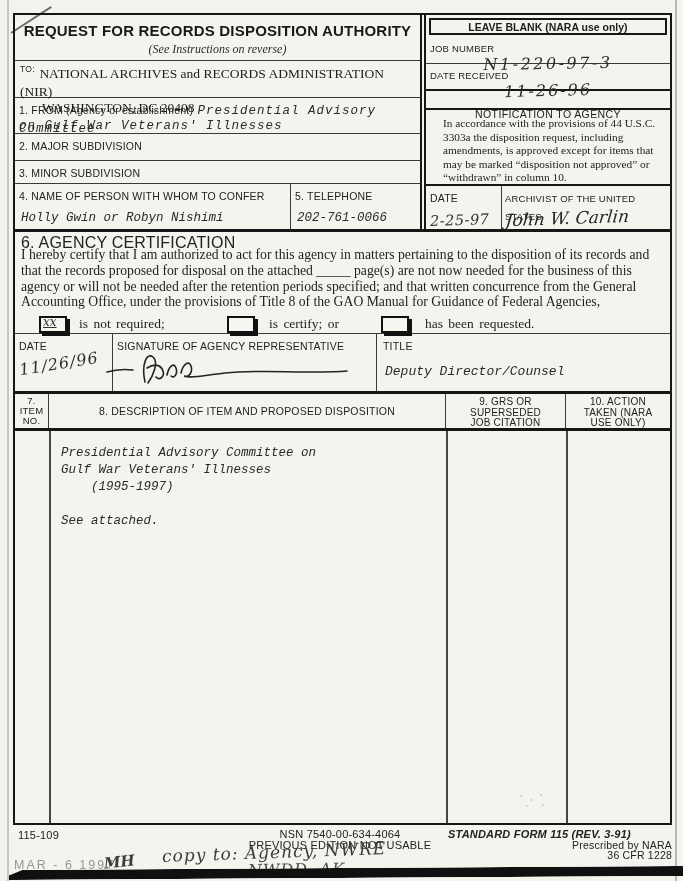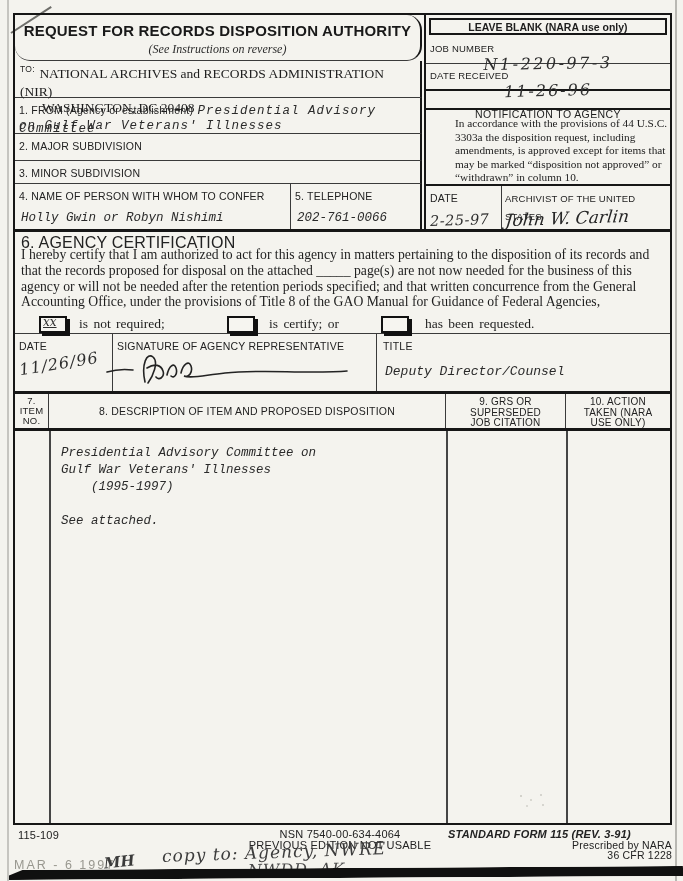--- a/index.html
+++ b/index.html
@@ -71,21 +71,21 @@
 <body>
 
 <div class="page">
 
   <div class="abs edge-left"></div>
   <div class="abs edge-right"></div>
   <div class="abs corner-fold"></div>
 
   <div class="abs main">
 
-    <div class="cell br2 bb1" style="left:0;top:0;width:407px;height:46px;border-radius:15px;">
+    <div class="cell br2 bb1" style="left:0;top:0;width:407px;height:46px;">
       <div class="form-title">REQUEST FOR RECORDS DISPOSITION AUTHORITY</div>
       <div class="form-sub">(See Instructions on reverse)</div>
     </div>
 
     <div class="cell br2 bb1" style="left:0;top:46px;width:407px;height:37px;padding:3px 4px 0 5px;">
       <span class="to-sup">TO:</span>
       <span class="to-line">NATIONAL ARCHIVES and RECORDS ADMINISTRATION (NIR)</span>
       <div class="to-line" style="margin-left:22px;">WASHINGTON, DC 20408</div>
     </div>
 
@@ -122,21 +122,21 @@
         <div class="hand" style="text-align:center;font-size:16px;letter-spacing:2.5px;margin-top:-2px;transform:rotate(-1deg);">N1-220-97-3</div>
       </div>
 
       <div class="cell bb2" style="left:0;top:49px;width:244px;height:27px;padding:1px 4px;">
         <span class="lbl-sm">DATE RECEIVED</span>
         <div class="hand" style="text-align:center;font-size:16px;letter-spacing:2px;margin-top:-2px;transform:rotate(-1.5deg);">11-26-96</div>
       </div>
 
       <div class="cell bb2" style="left:0;top:76px;width:244px;height:17px;text-align:center;font-size:10.5px;letter-spacing:.4px;padding-top:17px;">NOTIFICATION TO AGENCY</div>
 
-      <div class="cell serif" style="left:12px;top:93px;width:244px;height:76px;padding:9px 12px 0 17px;font-size:11.3px;line-height:13.5px;color:#222;">In accordance with the provisions of 44 U.S.C. 3303a the disposition request, including amendments, is approved except for items that may be marked “disposition not approved” or “withdrawn” in column 10.</div>
+      <div class="cell serif" style="left:0;top:93px;width:244px;height:76px;padding:9px 12px 0 17px;font-size:11.3px;line-height:13.5px;color:#222;">In accordance with the provisions of 44 U.S.C. 3303a the disposition request, including amendments, is approved except for items that may be marked “disposition not approved” or “withdrawn” in column 10.</div>
 
       <div class="cell" style="left:0;top:169px;width:244px;height:45px;border-top:2px solid #161616;">
         <div class="cell br1" style="left:0;top:0;width:76px;height:45px;padding:2px 4px;">
           <span class="lbl">DATE</span>
           <div class="hand" style="position:absolute;left:4px;bottom:3px;font-size:14.5px;letter-spacing:.5px;transform:rotate(-2deg);">2-25-97</div>
         </div>
         <div class="cell" style="left:76px;top:0;width:168px;height:45px;padding:2px 3px;">
           <span class="lbl-sm">ARCHIVIST OF THE UNITED STATES</span>
           <div class="script" style="position:absolute;left:4px;bottom:3px;font-size:17px;white-space:nowrap;color:#262626;">John W. Carlin</div>
         </div>

